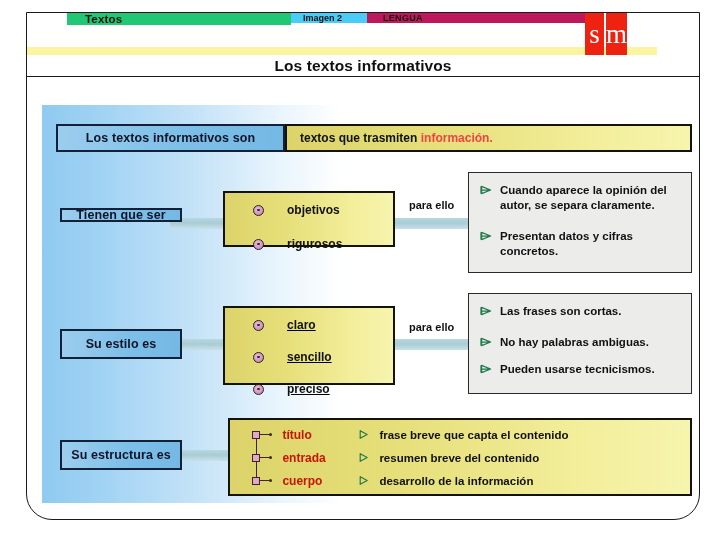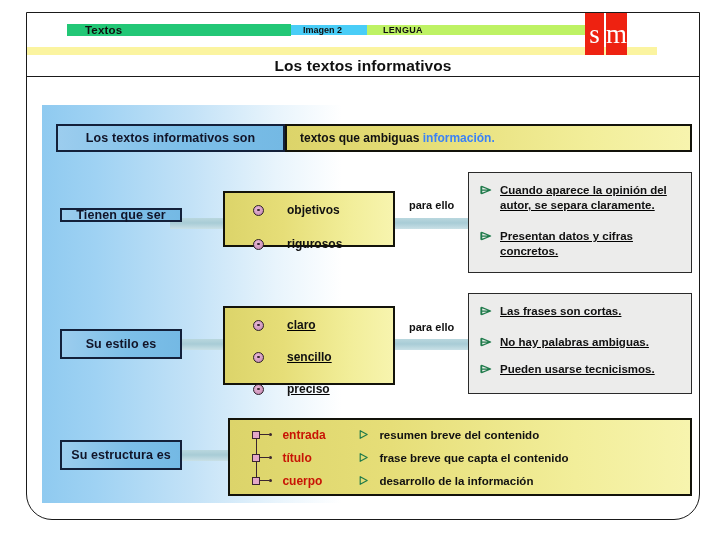--- a/index.html
+++ b/index.html
@@ -30,21 +30,21 @@
   }
 
   
   .header {
     position: absolute;
     left: 27px;
     top: 13px;
     width: 600px;
     height: 34px;
     display: flex;
-    align-items: center;
+    align-items: flex-start;
     z-index: 5;
   }
   .hdr-navy {
     width: 40px;
     background: #000080;
   }
   .hdr-green {
     width: 224px;
     background: #22c776;
     display: flex;
@@ -66,21 +66,21 @@
     padding-left: 12px;
     box-sizing: border-box;
   }
   .hdr-cyan span {
     font-size: 9px;
     font-weight: bold;
     color: #101010;
   }
   .hdr-gold {
     flex: 1;
-    background: #bef264;
+    background: #be185d;
     display: flex;
     align-items: center;
     padding-left: 16px;
     box-sizing: border-box;
   }
   .hdr-gold span {
     font-size: 9px;
     font-weight: bold;
     color: #101010;
     letter-spacing: .3px;
@@ -236,21 +236,20 @@
 
   
   .arrow-list {
     position: absolute;
     z-index: 4;
   }
   .arrow-row {
     display: flex;
     align-items: flex-start;
     margin-bottom: 13px;
-    text-decoration: underline;
   }
   .arrow-row:last-child { margin-bottom: 0; }
   .tri {
     flex: none;
     width: 12px;
     height: 12px;
     margin-top: 1px;
     margin-right: 8px;
   }
   .arrow-row .txt {
@@ -316,21 +315,21 @@
     height: 11px;
     margin-right: 10px;
     flex: none;
   }
   .tree-desc {
     font-size: 11.5px;
     font-weight: bold;
     color: #111111;
   }
 
-  .accent-red { color: #3b82f6; }
+  .accent-red { color: #ef4444; }
   .yellow-text {
     position: absolute;
     z-index: 4;
     font-size: 12px;
     font-weight: bold;
     color: #111111;
   }
 </style>
 </head>
 <body>
@@ -359,21 +358,21 @@
   <h1>Los textos informativos</h1>
 </div>
 
 <div class="blue-wash"></div>
 
 <div class="box box-blue" style="left:56px; top:124px; width:229px; height:28px;">
   <span>Los textos informativos son</span>
 </div>
 <div class="box box-yellow" style="left:285px; top:124px; width:407px; height:28px;"></div>
 <div class="yellow-text" style="left:300px; top:131px;">
-  <span>textos que ambiguas</span>
+  <span>textos que trasmiten</span>
   <span class="accent-red">información.</span>
 </div>
 
 <div class="connector" style="left:170px; top:218px; width:100px;"></div>
 <div class="box box-blue" style="left:60px; top:208px; width:122px; height:14px;">
   <span>Tienen que ser</span>
 </div>
 <div class="box box-yellow" style="left:223px; top:191px; width:172px; height:56px;"></div>
 <div class="bullet-list" style="left:253px; top:203px; gap:20px;">
   <div class="bullet-row">
@@ -450,35 +449,35 @@
 <div class="box box-blue" style="left:60px; top:440px; width:122px; height:30px;">
   <span>Su estructura es</span>
 </div>
 <div class="box box-yellow" style="left:228px; top:418px; width:464px; height:78px;"></div>
 <div class="tree" style="left:252px; top:423px;">
   <div class="tree-spine"></div>
   <div class="tree-row">
     <span class="node-sq"></span>
     <span class="node-stub"></span>
     <span class="node-tip"></span>
-    <span class="tree-label">entrada</span>
+    <span class="tree-label">título</span>
     <svg class="tree-tri" viewBox="0 0 12 12">
       <path d="M2.4 1.8 L10 6 L2.4 10.2 Z" fill="none" stroke="#1e7a4a" stroke-width="1.25" stroke-linejoin="round"></path>
     </svg>
-    <span class="tree-desc">resumen breve del contenido</span>
+    <span class="tree-desc">frase breve que capta el contenido</span>
   </div>
   <div class="tree-row">
     <span class="node-sq"></span>
     <span class="node-stub"></span>
     <span class="node-tip"></span>
-    <span class="tree-label">título</span>
+    <span class="tree-label">entrada</span>
     <svg class="tree-tri" viewBox="0 0 12 12">
       <path d="M2.4 1.8 L10 6 L2.4 10.2 Z" fill="none" stroke="#1e7a4a" stroke-width="1.25" stroke-linejoin="round"></path>
     </svg>
-    <span class="tree-desc">frase breve que capta el contenido</span>
+    <span class="tree-desc">resumen breve del contenido</span>
   </div>
   <div class="tree-row">
     <span class="node-sq"></span>
     <span class="node-stub"></span>
     <span class="node-tip"></span>
     <span class="tree-label">cuerpo</span>
     <svg class="tree-tri" viewBox="0 0 12 12">
       <path d="M2.4 1.8 L10 6 L2.4 10.2 Z" fill="none" stroke="#1e7a4a" stroke-width="1.25" stroke-linejoin="round"></path>
     </svg>
     <span class="tree-desc">desarrollo de la información</span>

